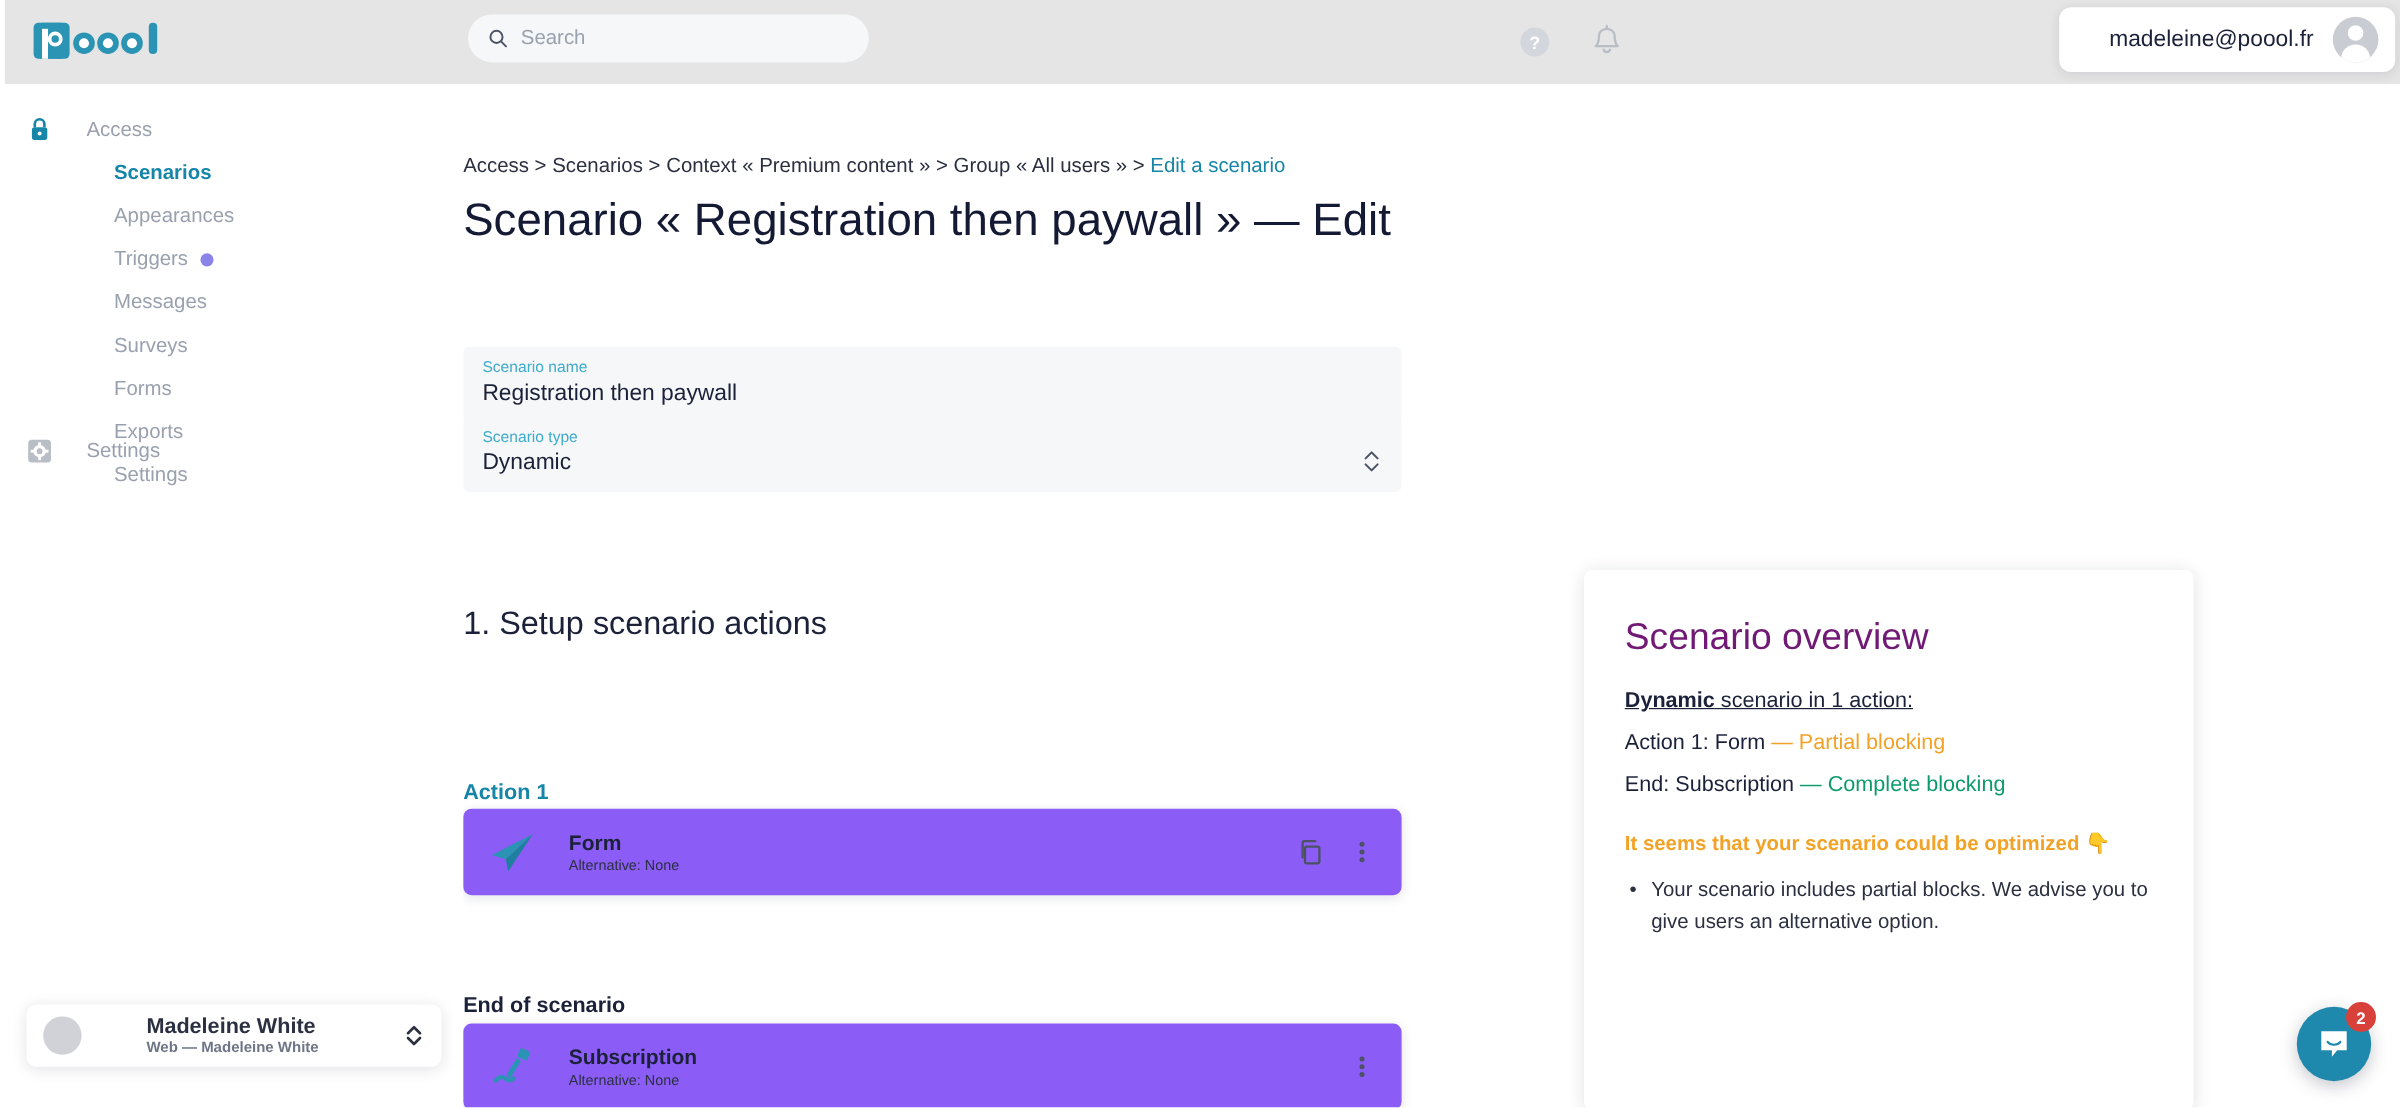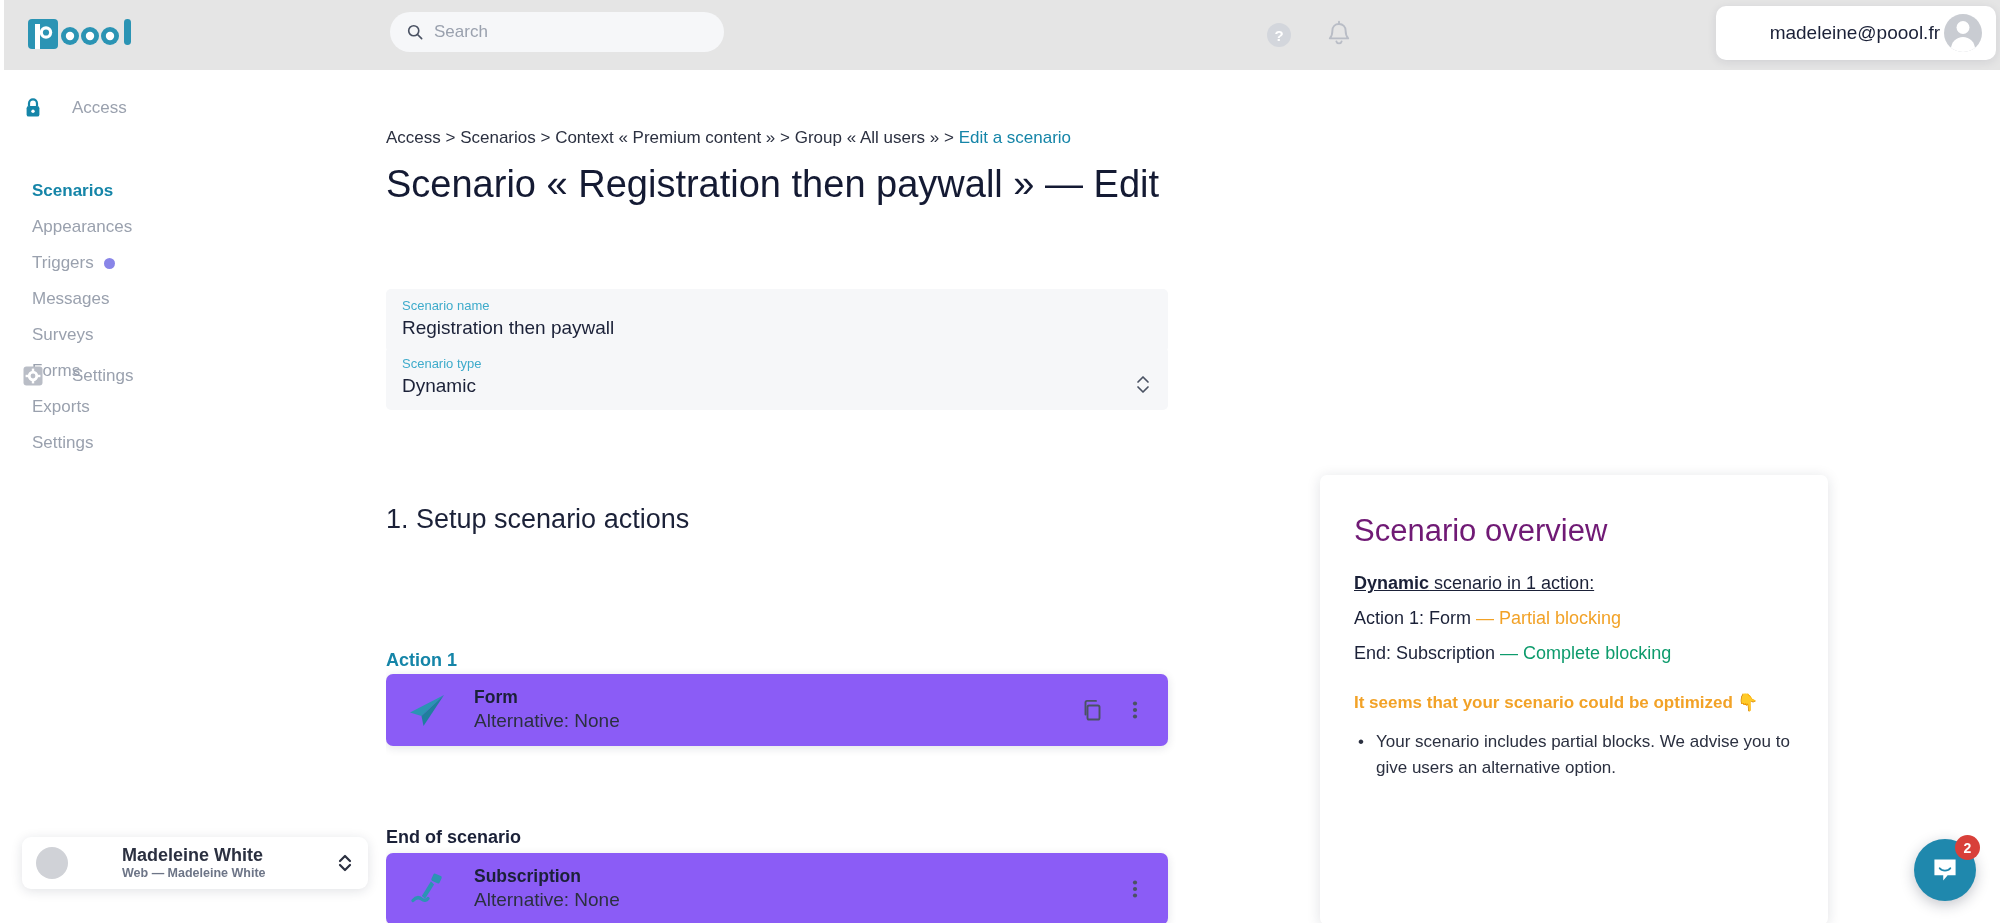--- a/index.html
+++ b/index.html
@@ -44,21 +44,21 @@
   .bell-btn {
     position: absolute; right: 652px; top: 20px;
     width: 26px; height: 30px; cursor: pointer;
   }
   .account-pill {
     position: absolute; right: 8px; top: 6px;
     height: 54px; min-width: 280px;
     background: #fff; border-radius: 10px;
     box-shadow: 0 2px 10px rgba(27,33,56,.10);
     display: flex; align-items: center; justify-content: flex-end;
-    padding: 0 14px 0 28px; gap: 4px; cursor: pointer;
+    padding: 0 14px 0 28px; gap: 16px; cursor: pointer;
   }
   .account-email { font-size: 19px; color: #1b2138; white-space: nowrap; }
   .avatar-circle {
     width: 38px; height: 38px; border-radius: 50%;
     background: #c9ccd2; overflow: hidden; position: relative; flex: 0 0 38px;
   }
   .avatar-circle::before {
     content: ""; position: absolute; left: 50%; top: 7px;
     width: 13px; height: 13px; border-radius: 50%;
     background: #fff; transform: translateX(-50%);
@@ -74,21 +74,21 @@
     position: absolute; left: 0; top: 70px; width: 386px; height: 853px;
     background: #fff;
   }
   .nav-group { position: absolute; left: 0; top: 0; width: 386px; }
   .nav-head {
     display: flex; align-items: center; height: 36px;
     padding-left: 22px; cursor: pointer;
   }
   .nav-head .nav-ico { width: 22px; height: 22px; flex: 0 0 22px; margin-right: 28px; }
   .nav-head .nav-label { font-size: 17px; color: #9aa1ae; }
-  .nav-sub { padding-left: 32px; margin-top: 47px; }
+  .nav-sub { padding-left: 95px; }
   .nav-item {
     display: flex; align-items: center; height: 36px;
     font-size: 17px; color: #9aa1ae; cursor: pointer;
   }
   .nav-item.active { color: #1585a8; font-weight: bold; }
   .nav-dot {
     width: 11px; height: 11px; border-radius: 50%;
     background: #8985e8; margin-left: 10px; display: inline-block;
   }
 
@@ -148,21 +148,21 @@
 
   .action-card {
     position: absolute; left: 0px; width: 782px; height: 72px;
     background: #8b5cf6; border-radius: 7px;
     box-shadow: 0 2px 10px rgba(27,33,56,.12);
     display: flex; align-items: center; padding: 0 22px 0 18px;
   }
   .action-ico { width: 46px; height: 46px; flex: 0 0 46px; margin-right: 24px; }
   .action-texts { flex: 1 1 auto; }
   .action-name { font-size: 17.5px; font-weight: bold; color: #1b2138; line-height: 1.3; }
-  .action-alt { font-size: 19px; color: #2b3040; line-height: 1.3; }
+  .action-alt { font-size: 12px; color: #2b3040; line-height: 1.3; }
   .icon-btn { width: 26px; height: 26px; cursor: pointer; }
   .icon-btn.copy { margin-right: 18px; }
   .kebab { width: 22px; height: 26px; cursor: pointer; }
 
   
   .overview {
     position: absolute; left: 934px; top: 405px;
     width: 508px; min-height: 450px;
     background: #fff; border-radius: 7px;
     box-shadow: 0 2px 14px rgba(27,33,56,.13);

